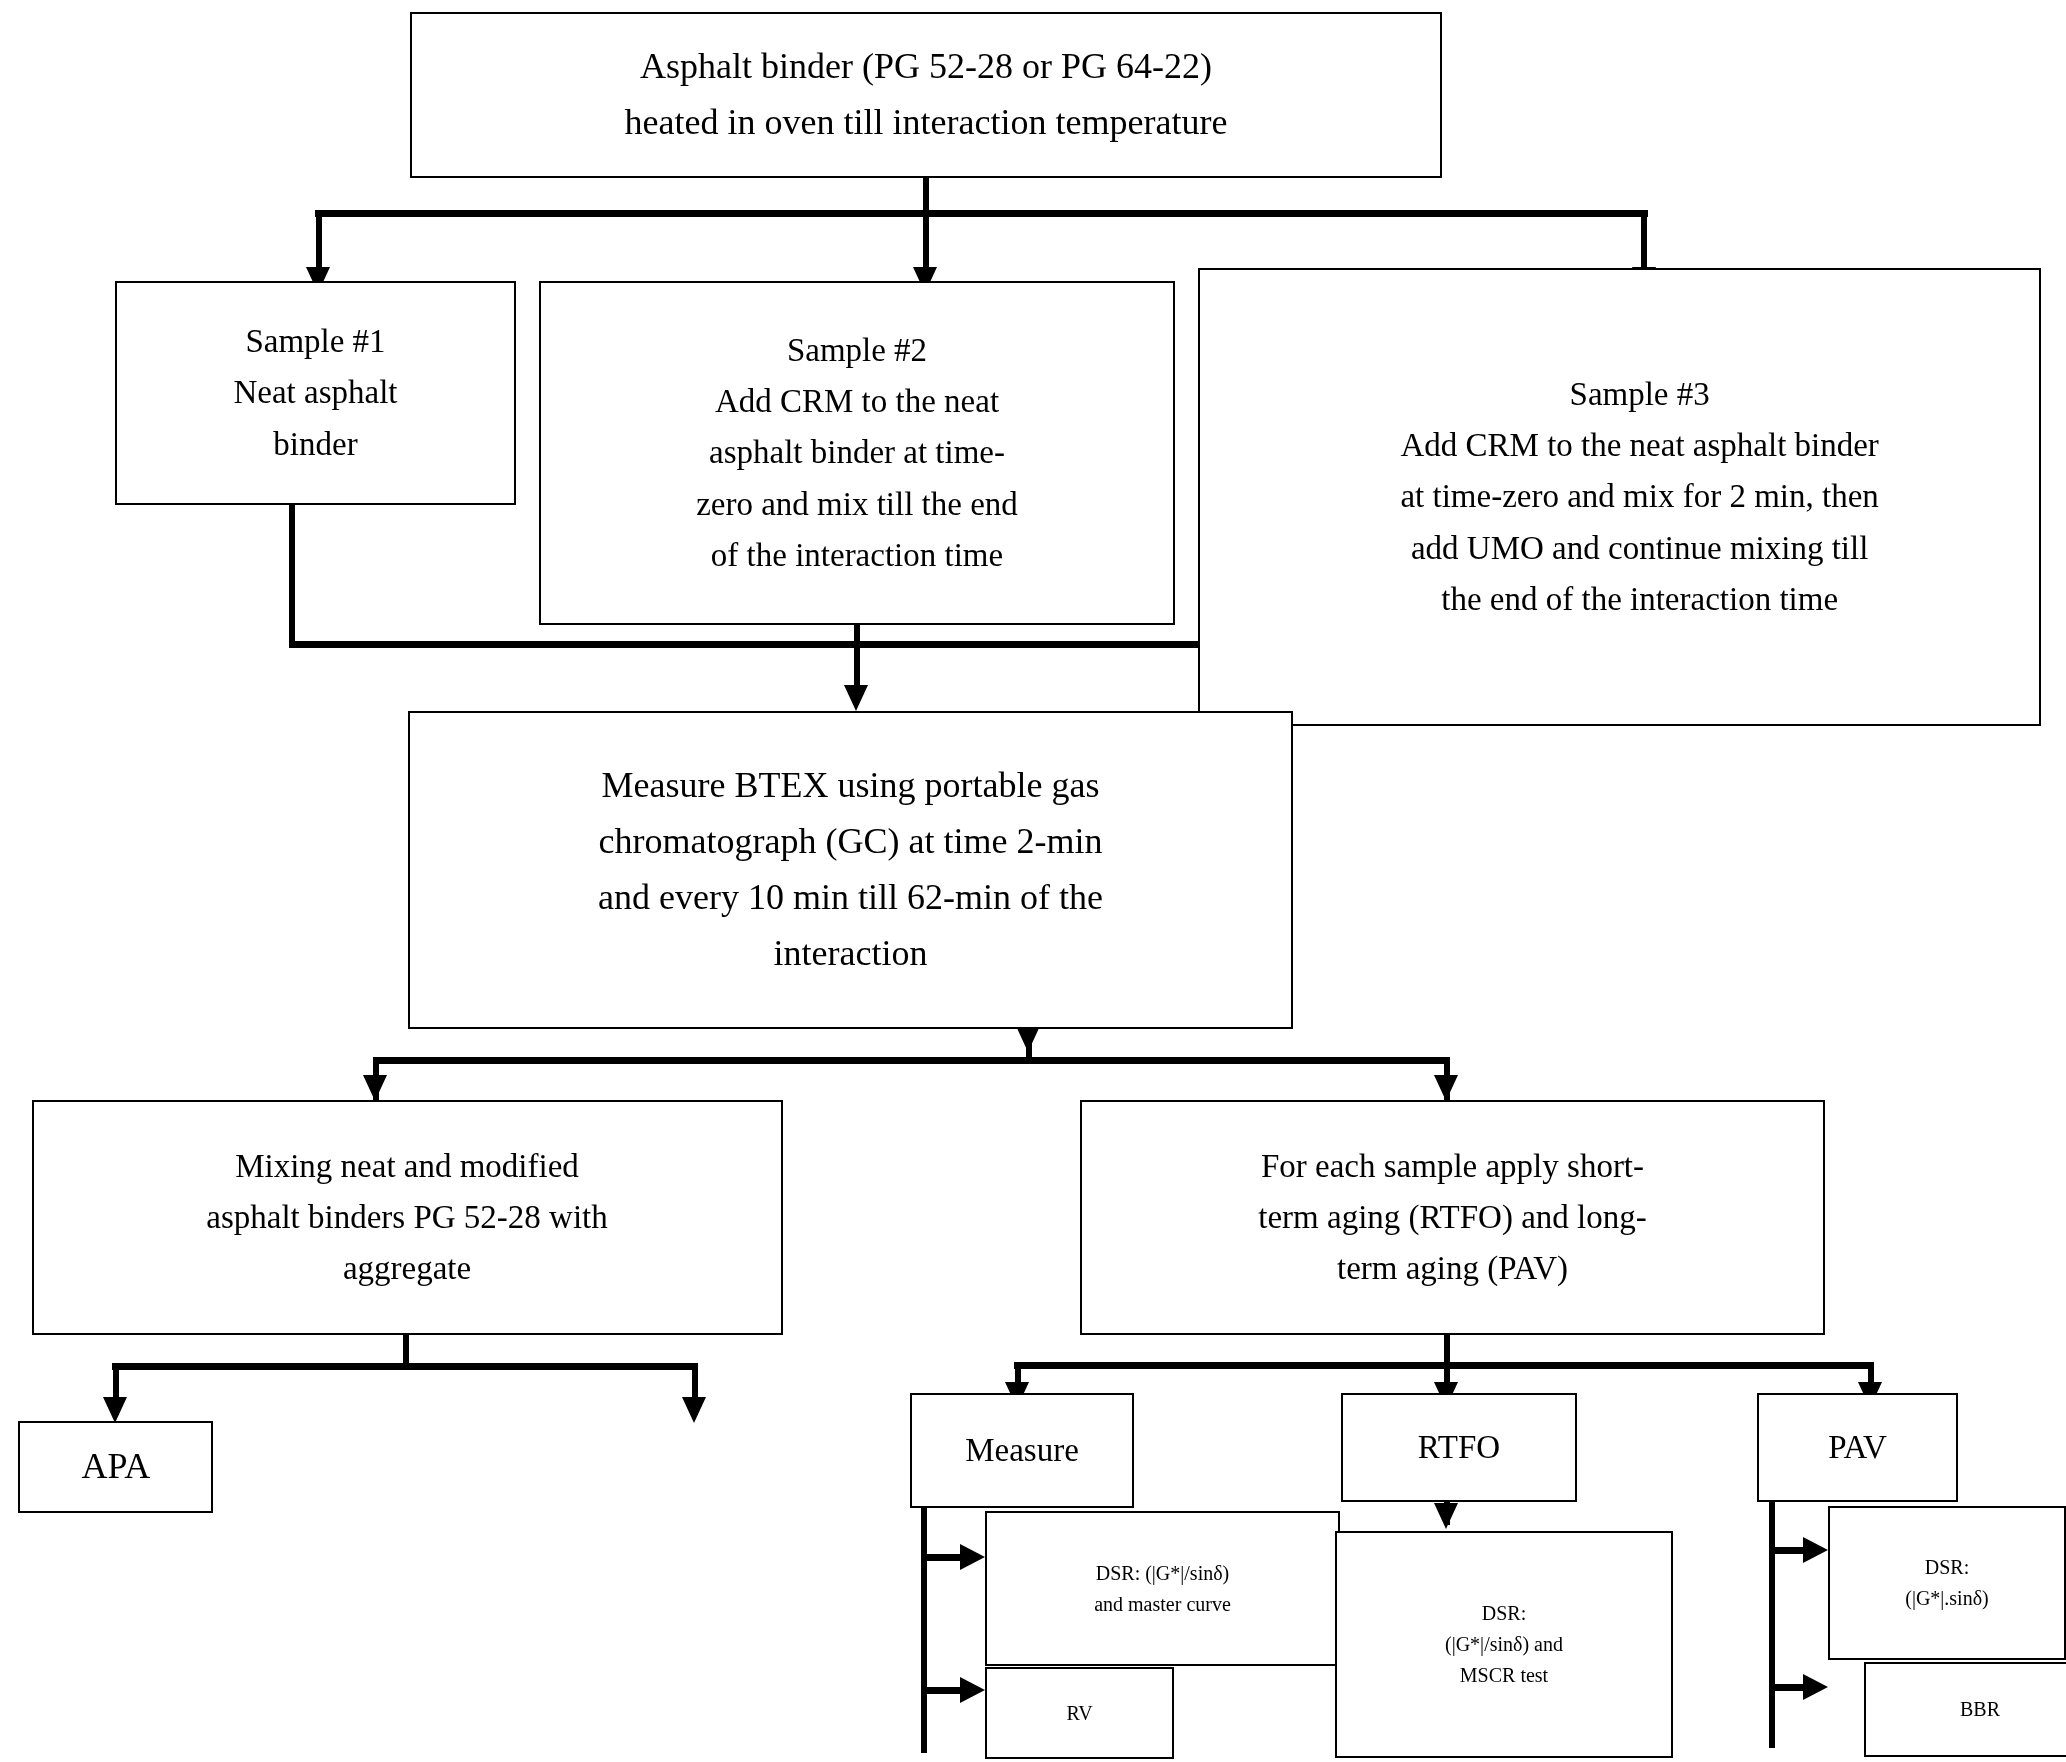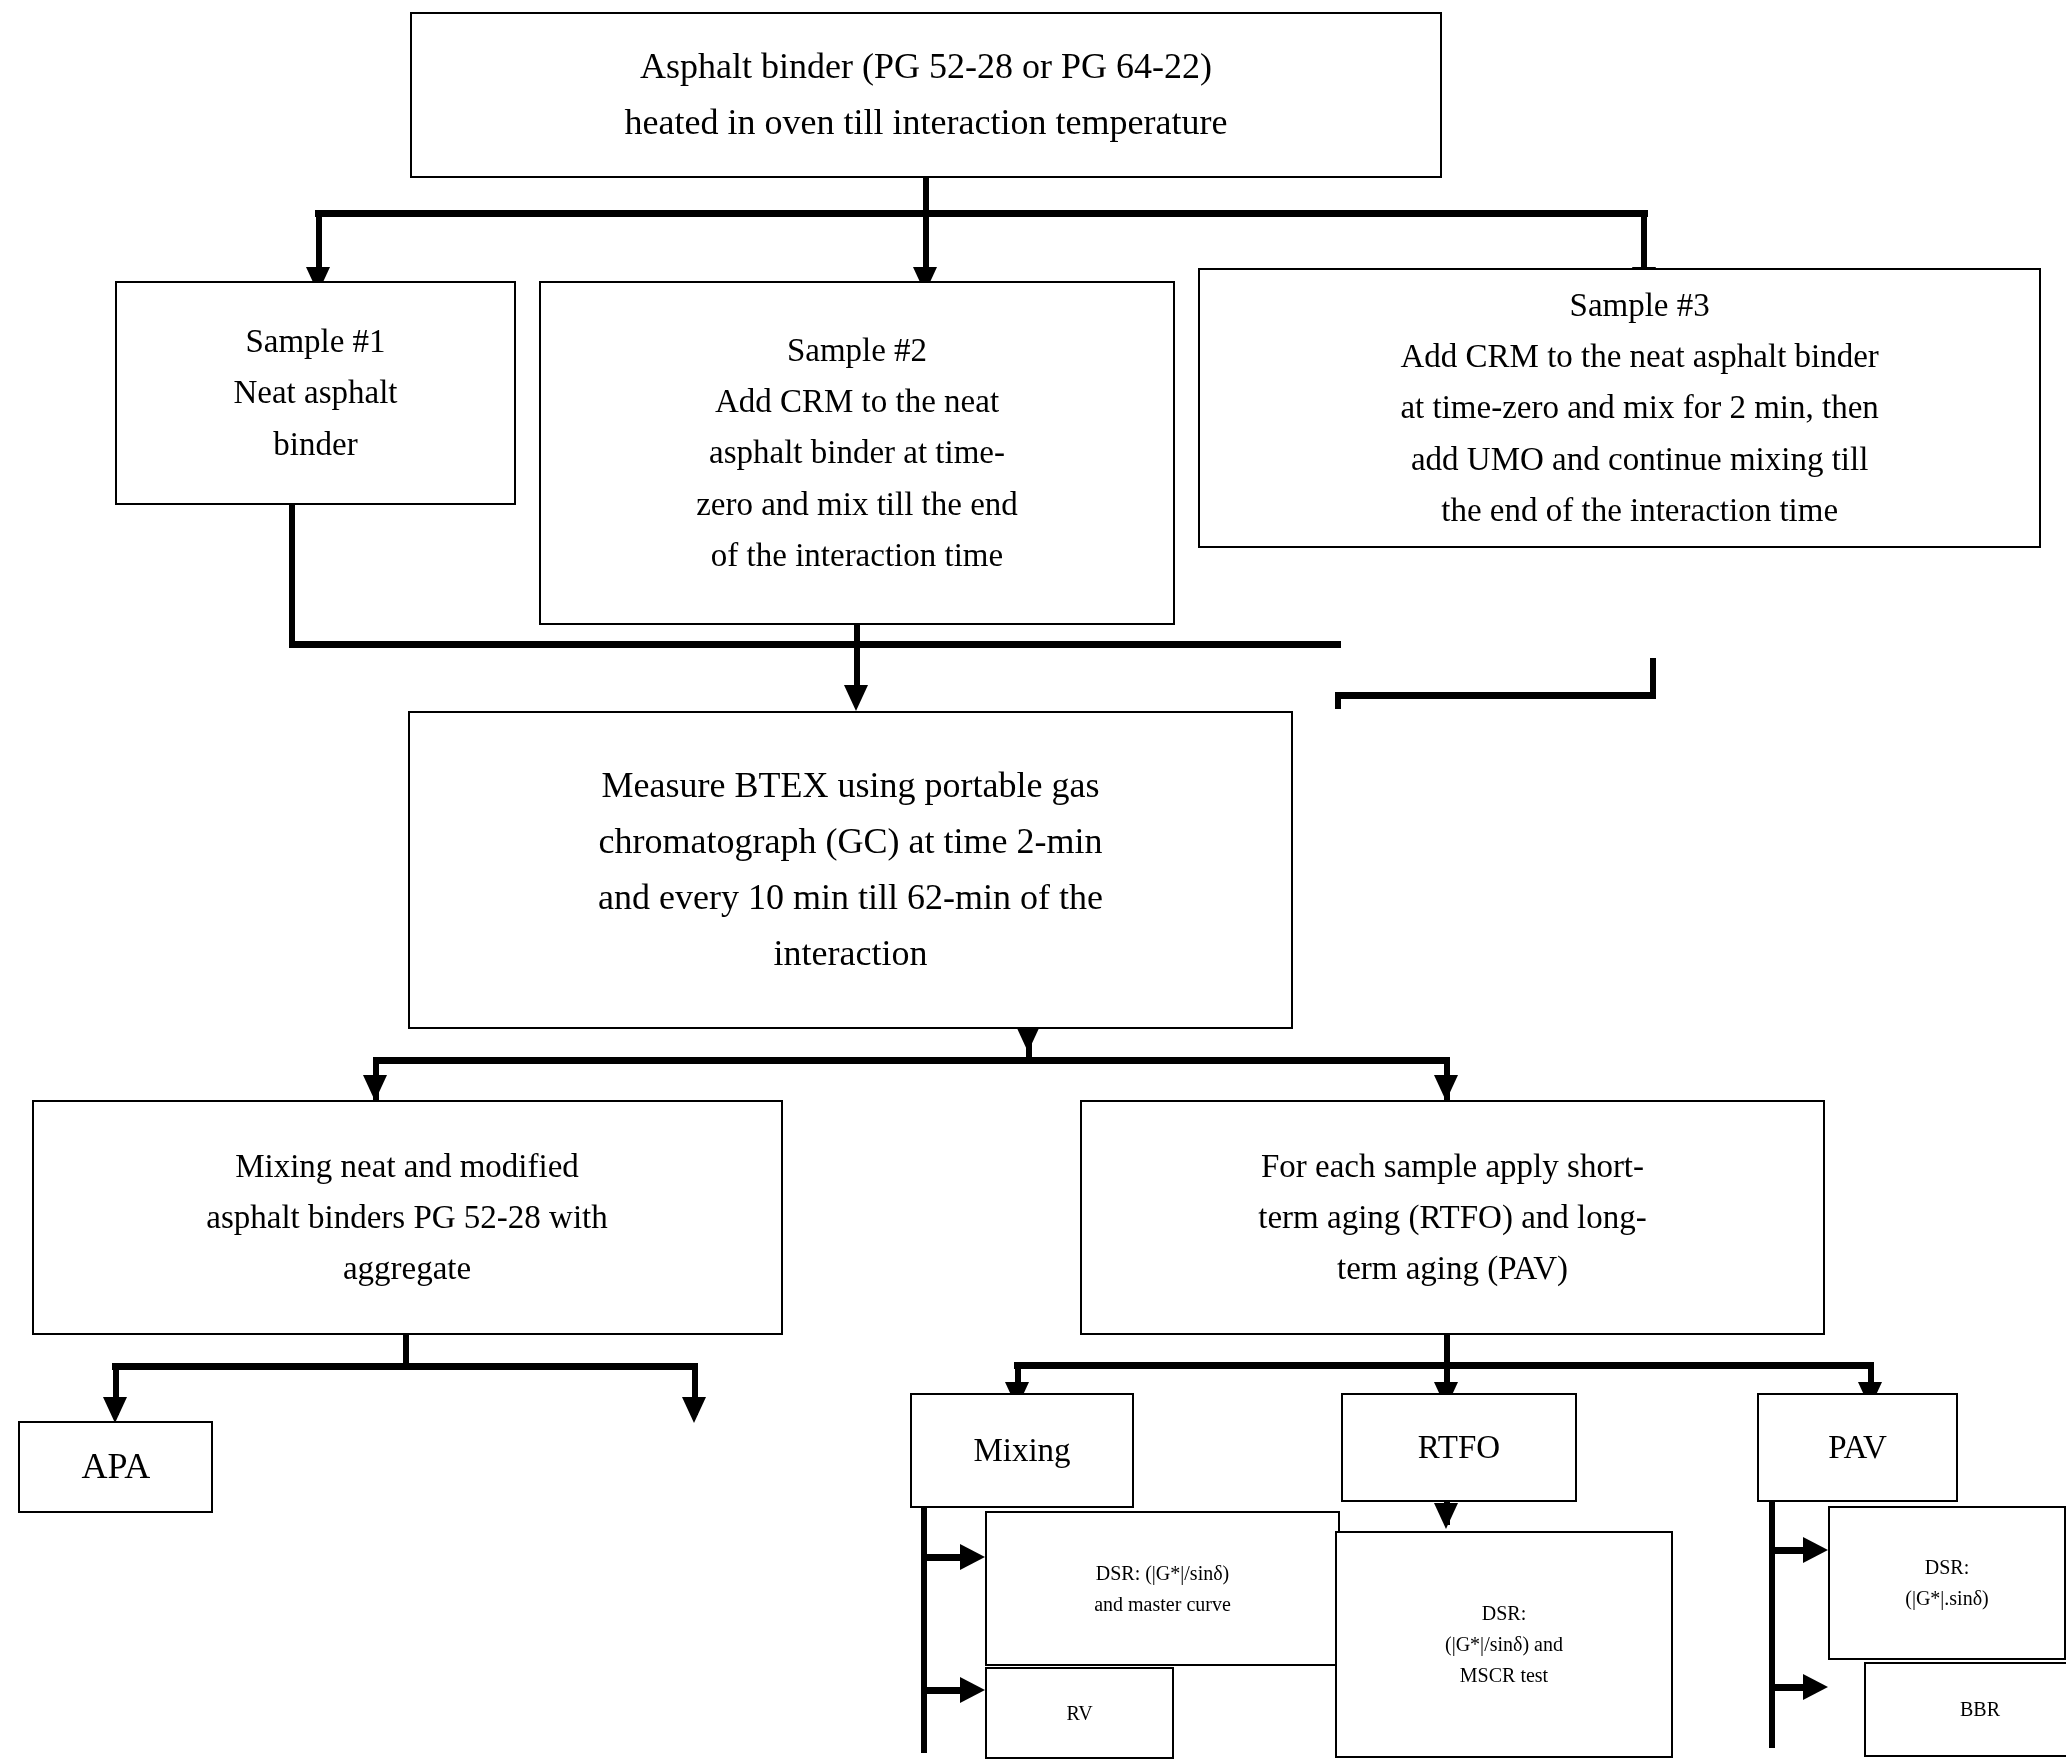--- a/index.html
+++ b/index.html
@@ -81,21 +81,21 @@
   </div>
 
   <div class="node md" style="left:539px;top:281px;width:636px;height:344px;">
     <span class="txt">Sample #2
 Add CRM to the neat
 asphalt binder at time-
 zero and mix till the end
 of the interaction time</span>
   </div>
 
-  <div class="node md" style="left:1198px;top:268px;width:843px;height:280px;padding-left:46px;">
+  <div class="node md" style="left:1198px;top:268px;width:843px;height:458px;padding-left:46px;">
     <span class="txt">Sample #3
 Add CRM to the neat asphalt binder
 at time-zero and mix for 2 min, then
 add UMO and continue mixing till
 the end of the interaction time</span>
   </div>
 
   <div class="ln v" style="left:289px;top:504px;width:6.3px;height:143px;"></div>
 
   <div class="ln v" style="left:1650px;top:658px;width:6.3px;height:41px;"></div>
@@ -156,21 +156,21 @@
   <div class="ln v" style="left:1015px;top:1362px;width:6.3px;height:39px;"></div>
   <div class="arrow-d" style="left:1005px;top:1382px;"></div>
 
   <div class="ln v" style="left:1444px;top:1362px;width:6.3px;height:39px;"></div>
   <div class="arrow-d" style="left:1434px;top:1382px;"></div>
 
   <div class="ln v" style="left:1868px;top:1362px;width:6.3px;height:39px;"></div>
   <div class="arrow-d" style="left:1858px;top:1382px;"></div>
 
   <div class="node md" style="left:910px;top:1393px;width:224px;height:115px;">
-    <span class="txt">Mixing</span>
+    <span class="txt">Measure</span>
   </div>
 
   <div class="ln v" style="left:921px;top:1507px;width:6.3px;height:246px;"></div>
 
   <div class="ln h" style="left:921px;top:1554px;width:46px;height:6.9px;"></div>
   <div class="arrow-r" style="left:960px;top:1544px;"></div>
 
   <div class="ln h" style="left:921px;top:1687px;width:46px;height:6.9px;"></div>
   <div class="arrow-r" style="left:960px;top:1677px;"></div>
 

